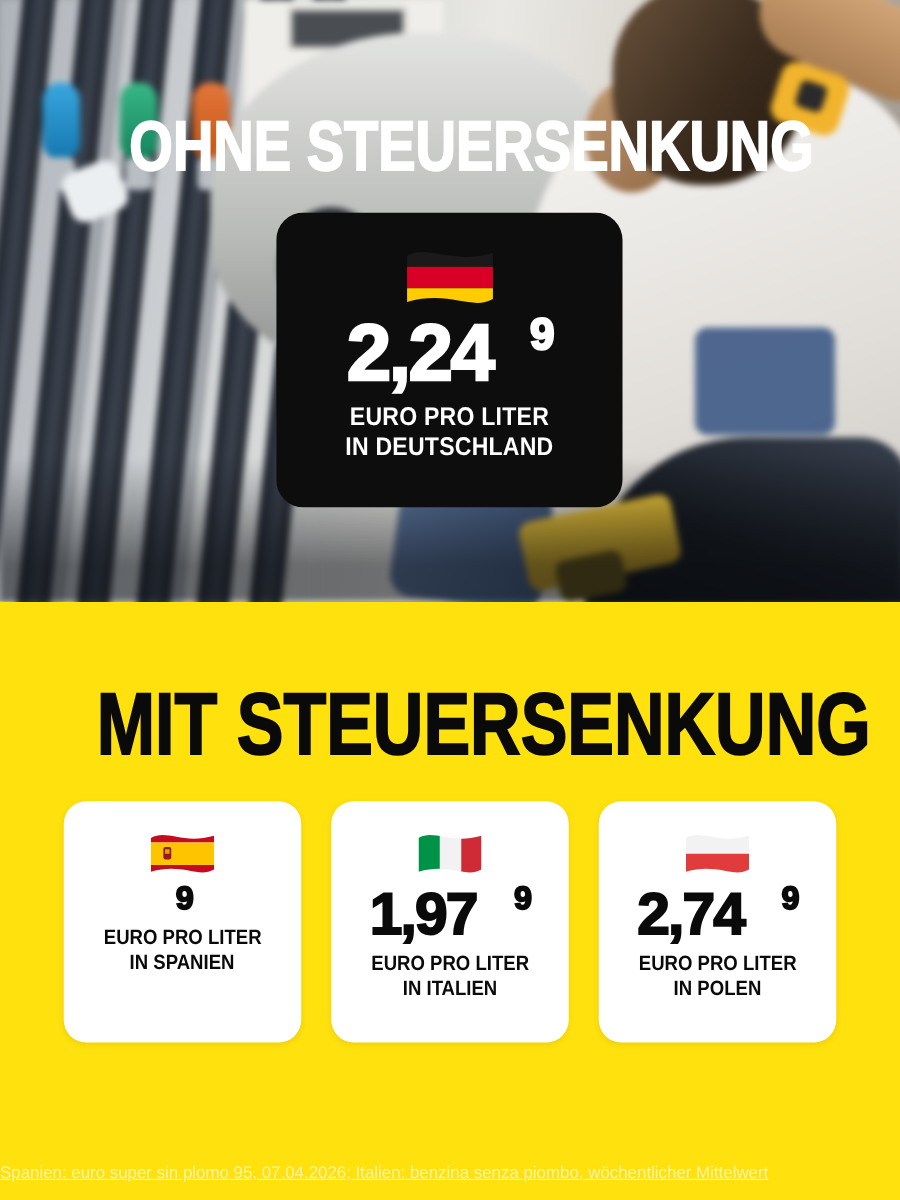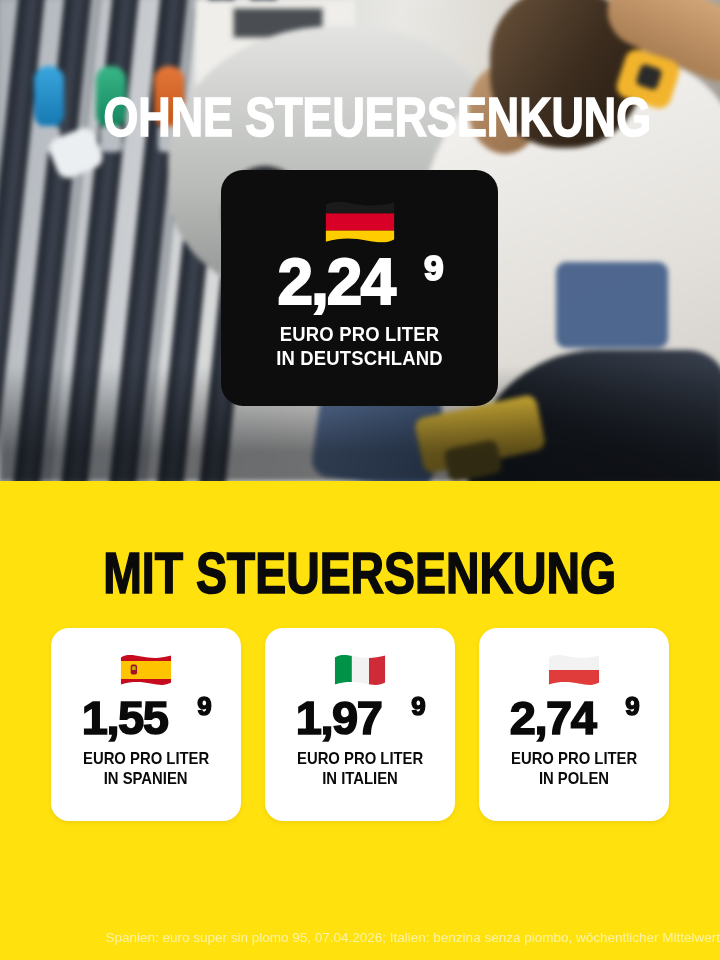--- a/index.html
+++ b/index.html
@@ -73,32 +73,32 @@
   .de-box .flag{margin-top:25px;}
   .pricerow{display:flex;align-items:flex-start;line-height:0.95;margin-top:3px;gap:28px;}
   .de-box .pricerow{color:#ffffff;font-size:64px;font-weight:700;
     -webkit-text-stroke:2px #ffffff;letter-spacing:-2px;}
   .pricesup{font-size:0.55em;line-height:1;margin-left:2px;margin-top:-2px;}
   .boxlabel{color:#ffffff;font-size:20.5px;font-weight:700;line-height:1.18;
     margin-top:9px;text-align:center;letter-spacing:.2px;}
   
   .yellow{position:absolute;left:0;top:481px;width:720px;height:479px;background:#FFE10E;}
   .headline-bottom{margin-top:58px;width:100%;text-align:center;
-    color:#0a0a0a;font-size:58px;font-weight:700;-webkit-text-stroke:1.6px #0a0a0a;}
+    color:#0a0a0a;font-size:70px;font-weight:700;-webkit-text-stroke:1.6px #0a0a0a;}
   .cards{display:flex;justify-content:center;gap:24px;margin-top:22px;}
   .card{width:190px;height:193px;background:#ffffff;border-radius:18px;
     display:flex;flex-direction:column;align-items:center;
     box-shadow:0 2px 4px rgba(120,100,0,.12);}
   .card .flag{margin-top:22px;}
   .card .pricerow{color:#0a0a0a;font-size:47px;font-weight:700;
     -webkit-text-stroke:1.6px #0a0a0a;letter-spacing:-1.5px;margin-top:6px;}
   .cardlabel{color:#0a0a0a;font-size:16.5px;font-weight:700;line-height:1.22;
     margin-top:7px;text-align:center;}
-  .footnote{position:absolute;left:0;bottom:11px;width:100%;text-align:right;
-    color:#FBF3A6;font-size:13.5px;line-height:1.55;font-weight:400;}
+  .footnote{position:absolute;left:0;bottom:11px;width:100%;text-align:left;
+    color:#FBF3A6;font-size:13.5px;line-height:1.55;font-weight:400;text-decoration:underline;}
 </style>
 </head>
 <body>
 
 <div class="canvas">
 
   <div class="photo">
     <div class="art">
       <div class="panel-left"></div>
       <div class="hose h1"></div>
@@ -178,21 +178,20 @@
             </defs>
           <g clip-path="url(#wavES)">
             <rect x="0" y="0" width="60" height="12" fill="#C60B1E"></rect>
             <rect x="0" y="12" width="60" height="20" fill="#FFC400"></rect>
             <rect x="0" y="32" width="60" height="12" fill="#C60B1E"></rect>
             <rect x="13" y="16" width="7" height="11" rx="2" fill="#A0122B"></rect>
             <rect x="14.5" y="18" width="4" height="4" fill="#C8B100"></rect>
           </g>
         </svg>
         <div class="pricerow">
-          <span>1,55</span>
             <span class="pricesup">9</span>
         </div>
         <div class="cardlabel">
           <span class="cond88">EURO PRO LITER</span><br>
           <span class="cond88">IN SPANIEN</span>
         </div>
       </div>
 
       <div class="card">
         <svg class="flag" width="54" height="40" viewBox="0 0 60 44">

